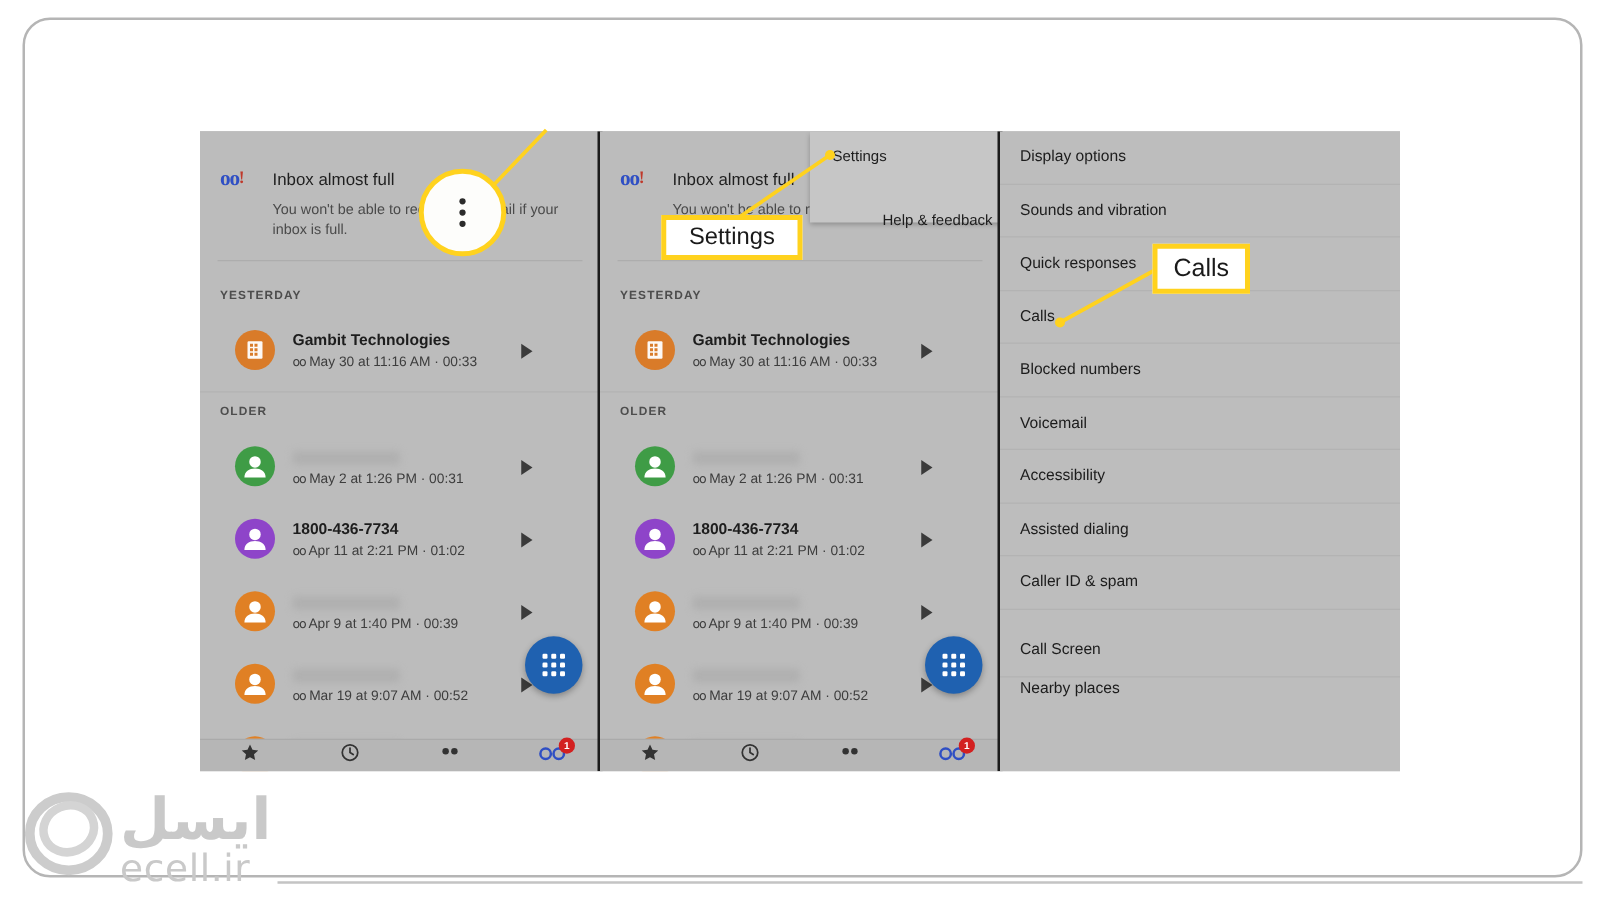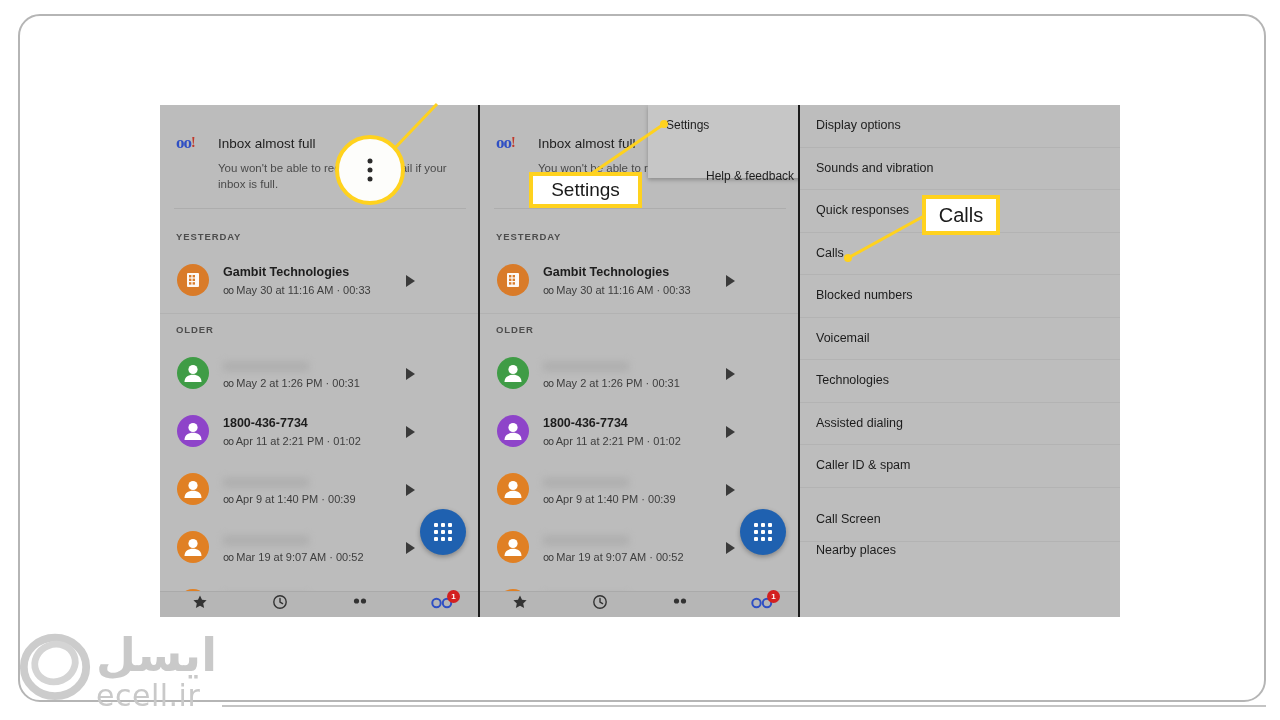--- a/index.html
+++ b/index.html
@@ -52,21 +52,21 @@
   }
   .banner-rule { position: absolute; left: 14px; top: 103px; width: 292px; height: 1px; background: #adadad; }
 
   
   .sect-hdr {
     position: absolute; left: 16px;
     font-size: 9.5px; font-weight: 700; letter-spacing: .9px; color: #4d4d4d;
   }
 
   
-  .row { position: absolute; left: 1px; width: 276px; height: 58px; }
+  .row { position: absolute; left: 12px; width: 276px; height: 58px; }
   .avatar {
     position: absolute; left: 16px; top: 9px; width: 32px; height: 32px; border-radius: 50%;
   }
   .avatar svg { display: block; }
   .row-name {
     position: absolute; left: 62px; top: 10px;
     font-size: 12.5px; color: #1d1d1d; font-weight: 600; white-space: nowrap;
   }
   .row-name.blurred {
     color: transparent; background: #b0b0b0; border-radius: 3px;
@@ -461,21 +461,21 @@
         </div>
       <div class="set-row" style="top:170px">
           <div class="lbl">Blocked numbers</div>
           <div class="set-rule"></div>
         </div>
       <div class="set-row" style="top:212.5px">
           <div class="lbl">Voicemail</div>
           <div class="set-rule"></div>
         </div>
       <div class="set-row" style="top:255px">
-          <div class="lbl">Technologies</div>
+          <div class="lbl">Accessibility</div>
           <div class="set-rule"></div>
         </div>
       <div class="set-row" style="top:297.5px">
           <div class="lbl">Assisted dialing</div>
           <div class="set-rule"></div>
         </div>
       <div class="set-row" style="top:340px">
           <div class="lbl">Caller ID &amp; spam</div>
           <div class="set-rule"></div>
         </div>

